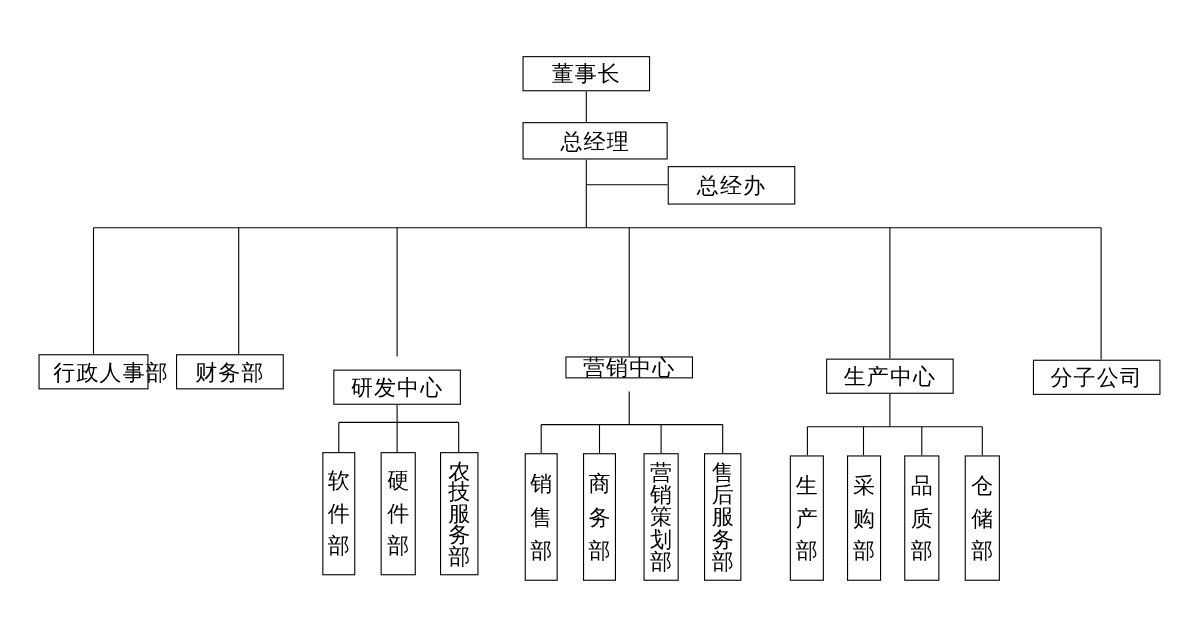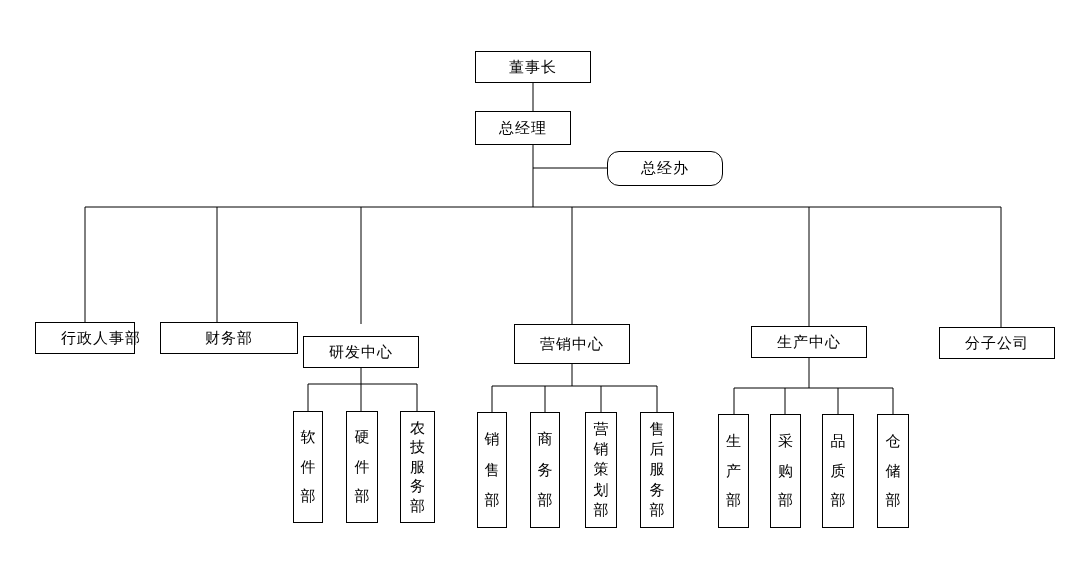--- a/index.html
+++ b/index.html
@@ -6,21 +6,21 @@
   .canvas {
     position:relative; width:1089px; height:561px; background:#ffffff;
     font-family:"DejaVu Sans","Liberation Sans",sans-serif;
     color:#000000; overflow:hidden;
   }
   .connectors { position:absolute; left:0; top:0; width:1089px; height:561px; }
   .node {
     position:absolute; box-sizing:border-box;
     border:1px solid #000000; background:#ffffff;
     display:flex; align-items:center; justify-content:center;
-    font-size:15px; letter-spacing:1px; white-space:nowrap;
+    font-size:20px; letter-spacing:1px; white-space:nowrap;
   }
   .vnode {
     flex-direction:column; justify-content:space-evenly;
     letter-spacing:0; line-height:15px; padding:4px 0;
   }
   .vnode span { display:block; }
 </style>
 </head>
 <body>
 
@@ -62,37 +62,37 @@
       <line x1="734" y1="388" x2="734" y2="414"></line>
       <line x1="785" y1="388" x2="785" y2="414"></line>
       <line x1="838" y1="388" x2="838" y2="414"></line>
       <line x1="893" y1="388" x2="893" y2="414"></line>
     </g>
   </svg>
 
   <div class="node" style="left:475px; top:51px;  width:116px; height:32px;">
     <span>董事长</span>
   </div>
-  <div class="node" style="left:475px; top:111px; width:96px; height:34px;">
+  <div class="node" style="left:475px; top:111px; width:132px; height:34px;">
     <span>总经理</span>
   </div>
-  <div class="node" style="left:607px; top:151px; width:116px; height:35px;border-radius:12px;">
+  <div class="node" style="left:607px; top:151px; width:116px; height:35px;">
     <span>总经办</span>
   </div>
 
   <div class="node" style="left:35px;  top:322px; width:100px; height:32px;padding-left:32px;">
     <span>行政人事部</span>
   </div>
-  <div class="node" style="left:160px; top:322px; width:138px; height:32px;">
+  <div class="node" style="left:160px; top:322px; width:98px; height:32px;">
     <span>财务部</span>
   </div>
   <div class="node" style="left:303px; top:336px; width:116px; height:32px;">
     <span>研发中心</span>
   </div>
-  <div class="node" style="left:514px; top:324px; width:116px; height:40px;">
+  <div class="node" style="left:514px; top:324px; width:116px; height:20px;">
     <span>营销中心</span>
   </div>
   <div class="node" style="left:939px; top:327px; width:116px; height:32px;">
     <span>分子公司</span>
   </div>
   <div class="node" style="left:751px; top:326px; width:116px; height:32px;">
     <span>生产中心</span>
   </div>
 
   <div class="node vnode" style="left:293px; top:411px; width:30px; height:112px;">

